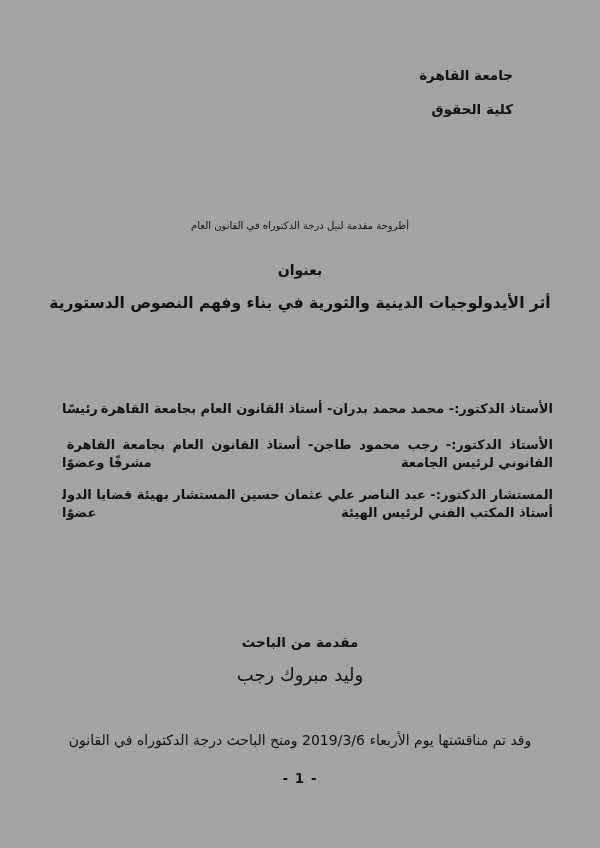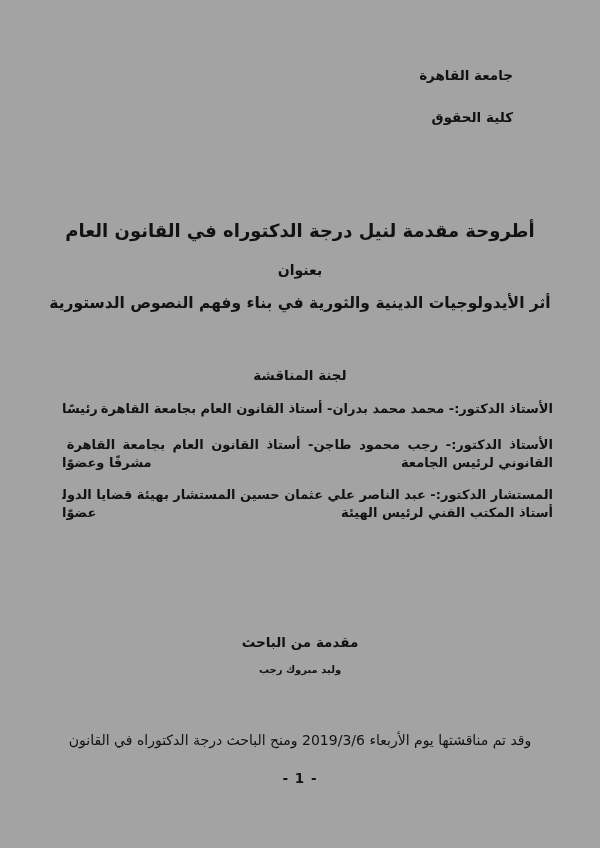--- a/index.html
+++ b/index.html
@@ -20,31 +20,31 @@
   .header-block{
     position:absolute;
     top:66px;
     right:87px;
     direction:rtl;
     text-align:right;
     font-weight:bold;
     font-size:13.5px;
     line-height:18px;
   }
-  .hline + .hline{margin-top:24px;}
+  .hline + .hline{margin-top:16px;}
 
   
   .center-line{
     position:absolute;
     left:0;width:100%;
     text-align:center;
     direction:rtl;
     white-space:nowrap;
   }
-  .title1{font-weight:bold;font-size:18px;}
+  .title1{font-weight:normal;font-size:10px;}
   .subtitle-label{font-weight:bold;font-size:14px;letter-spacing:2px;}
   .thesis-title{font-weight:bold;font-size:15.5px;}
   .committee-heading{font-weight:bold;font-size:13.5px;}
 
   
   .crow{
     position:absolute;
     left:62px;right:47px;
     direction:rtl;
     font-weight:bold;
@@ -55,39 +55,38 @@
   .flexrow{
     display:flex;
     justify-content:space-between;
     align-items:baseline;
   }
   .justline{text-align:right;word-spacing:3px;overflow:hidden;}
   .rightline{text-align:right;overflow:hidden;}
   .role{font-weight:bold;text-align:right;}
 
   .presented-by{font-weight:bold;font-size:13.5px;}
-  .researcher-name{font-weight:bold;font-size:10px;}
+  .researcher-name{font-weight:normal;font-size:18px;}
   .defense-note{font-weight:normal;font-size:14px;}
   .page-number{font-weight:bold;font-size:13.5px;direction:ltr;letter-spacing:1px;}
 </style>
 </head>
 <body>
 
 <div class="page">
 
   <div class="header-block">
     <div class="hline">جامعة القاهرة</div>
     <div class="hline">كلية الحقوق</div>
   </div>
 
   <div class="center-line title1" style="top:220px">أطروحة مقدمة لنيل درجة الدكتوراه في القانون العام</div>
   <div class="center-line subtitle-label" style="top:262px">بعنوان</div>
   <div class="center-line thesis-title" style="top:294px">أثر الأيدولوجيات الدينية والثورية في بناء وفهم النصوص الدستورية</div>
 
-  <div class="center-line committee-heading" style="top:367px">لجنة المناقشة</div>
 
   <div class="crow flexrow" style="top:400px">
     <span>الأستاذ الدكتور:- محمد محمد بدران- أستاذ القانون العام بجامعة القاهرة</span>
     <span class="role">رئيسًا</span>
   </div>
 
   <div class="crow justline" style="top:436px">الأستاذ الدكتور:- رجب محمود طاجن- أستاذ القانون العام بجامعة القاهرة والمستشار</div>
   <div class="crow flexrow" style="top:454px">
     <span>القانوني لرئيس الجامعة</span>
     <span class="role">مشرفًا وعضوًا</span>

